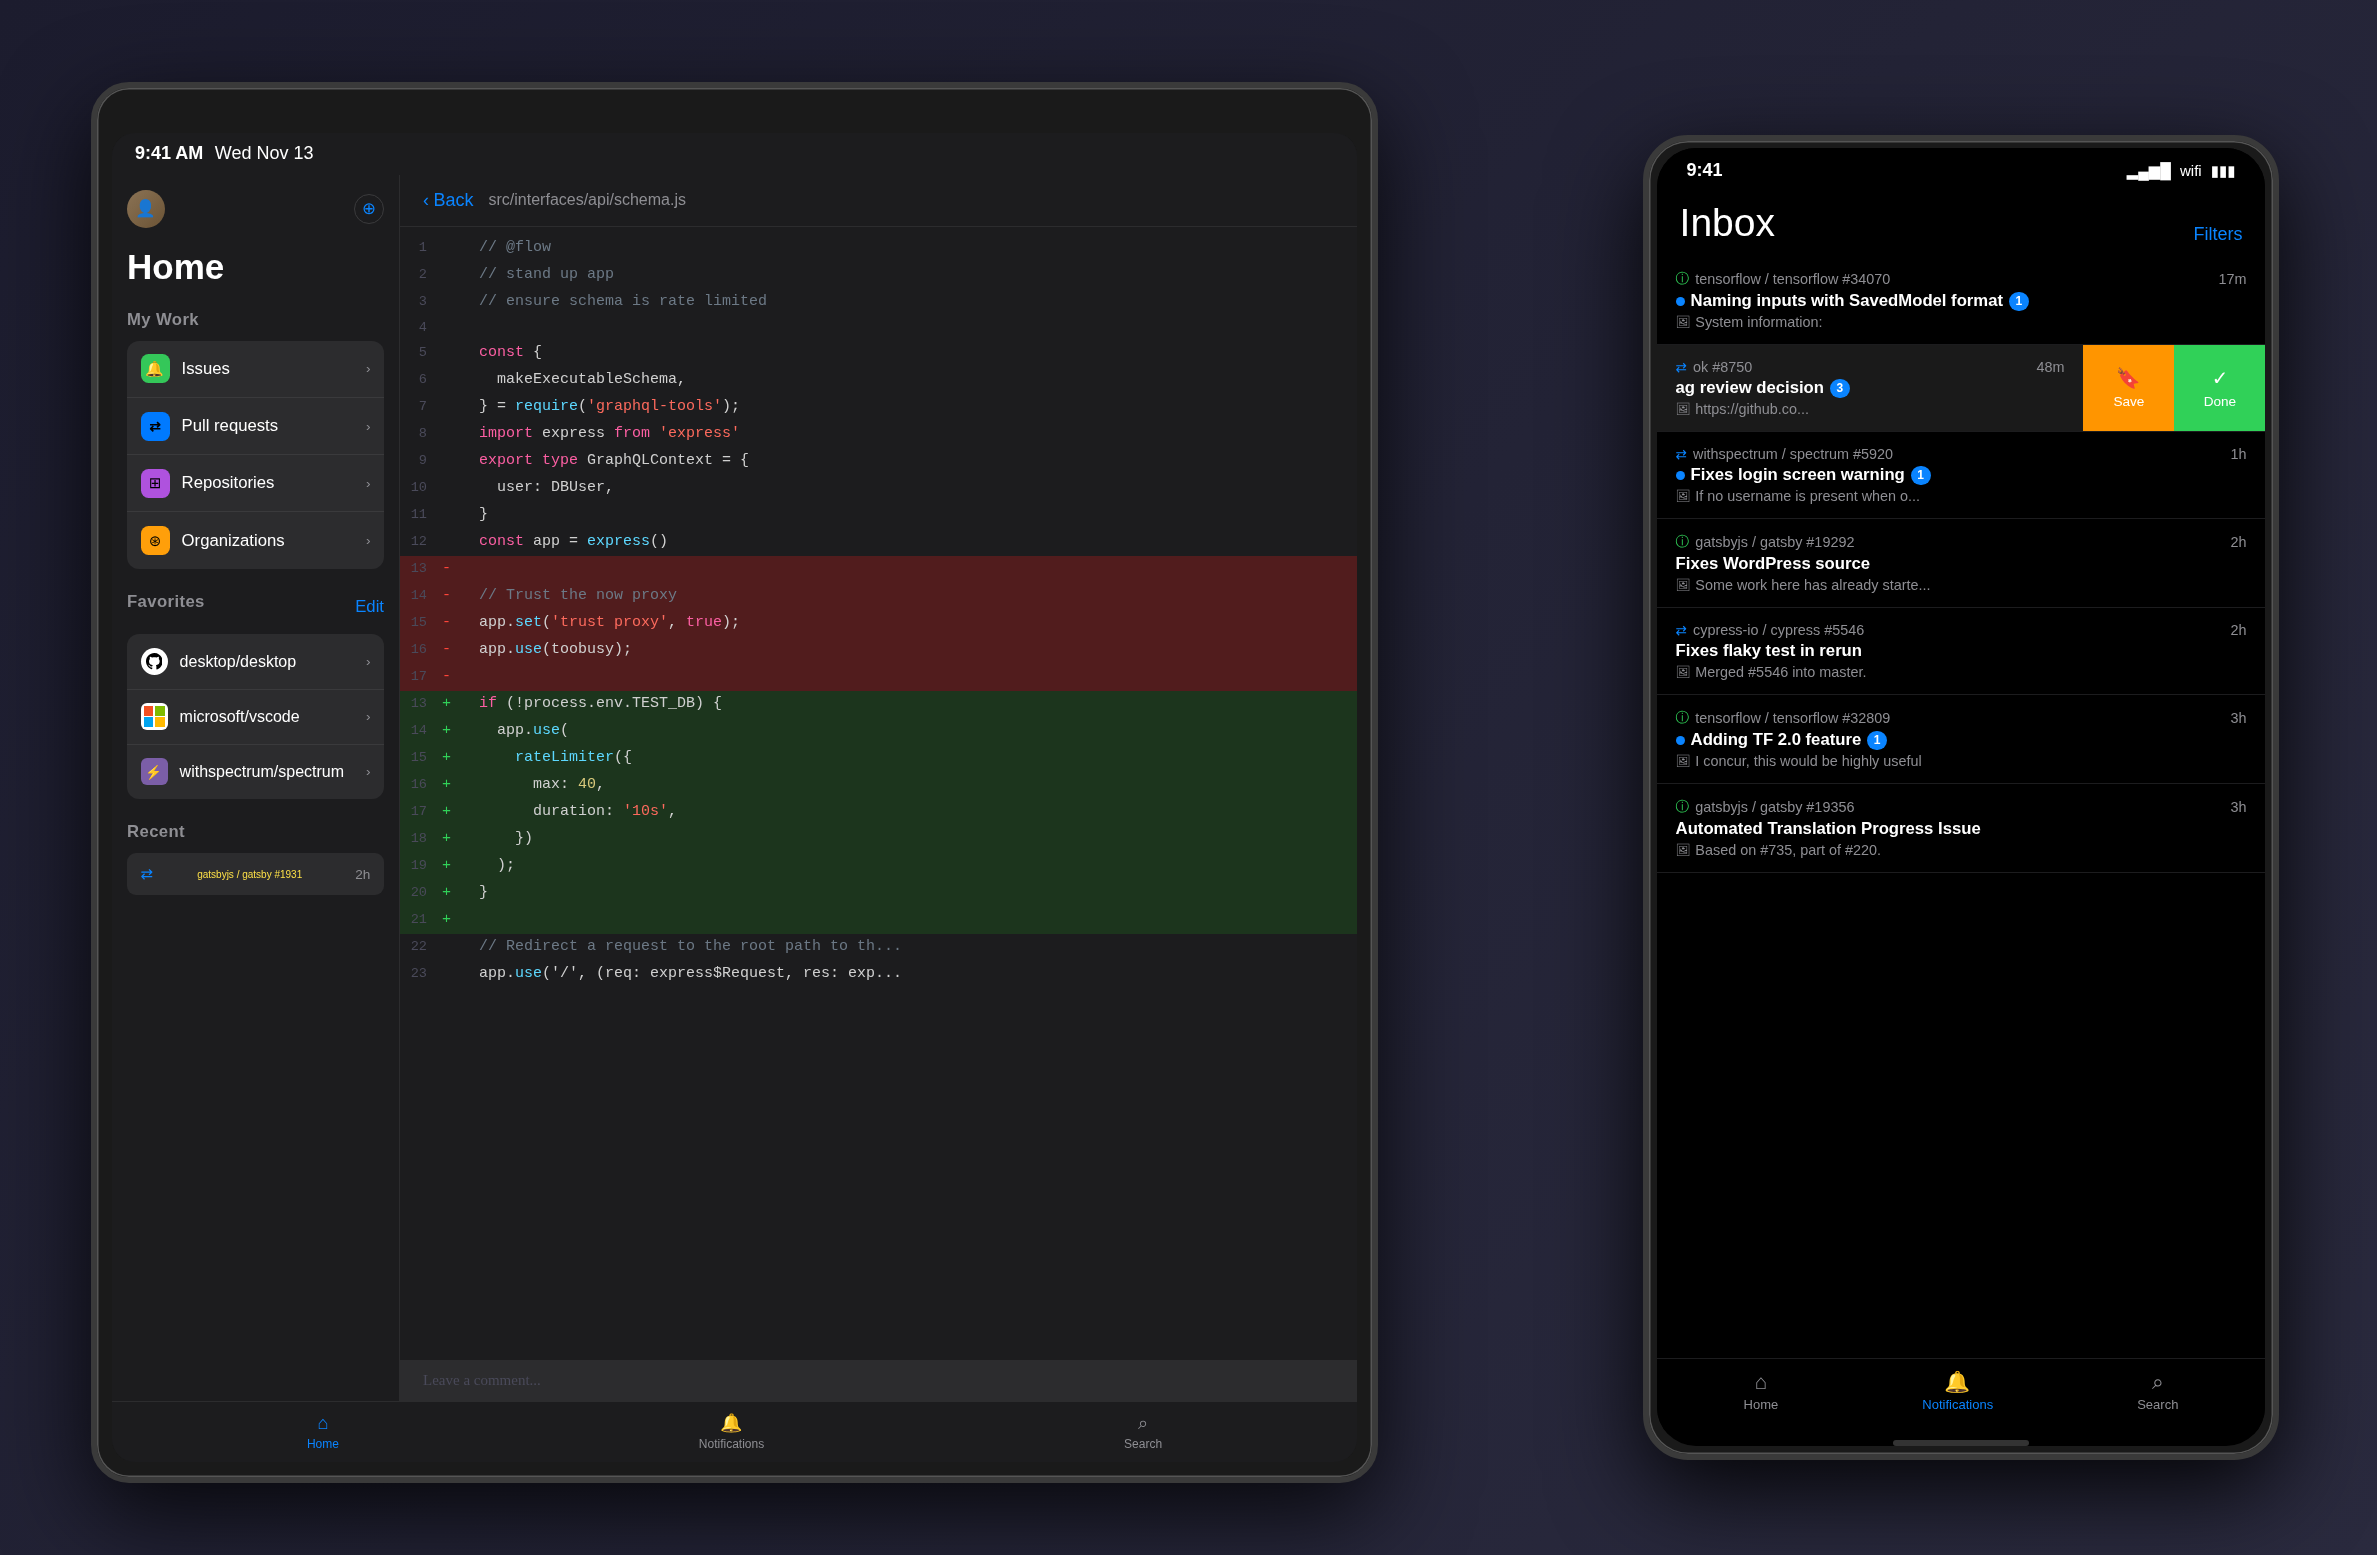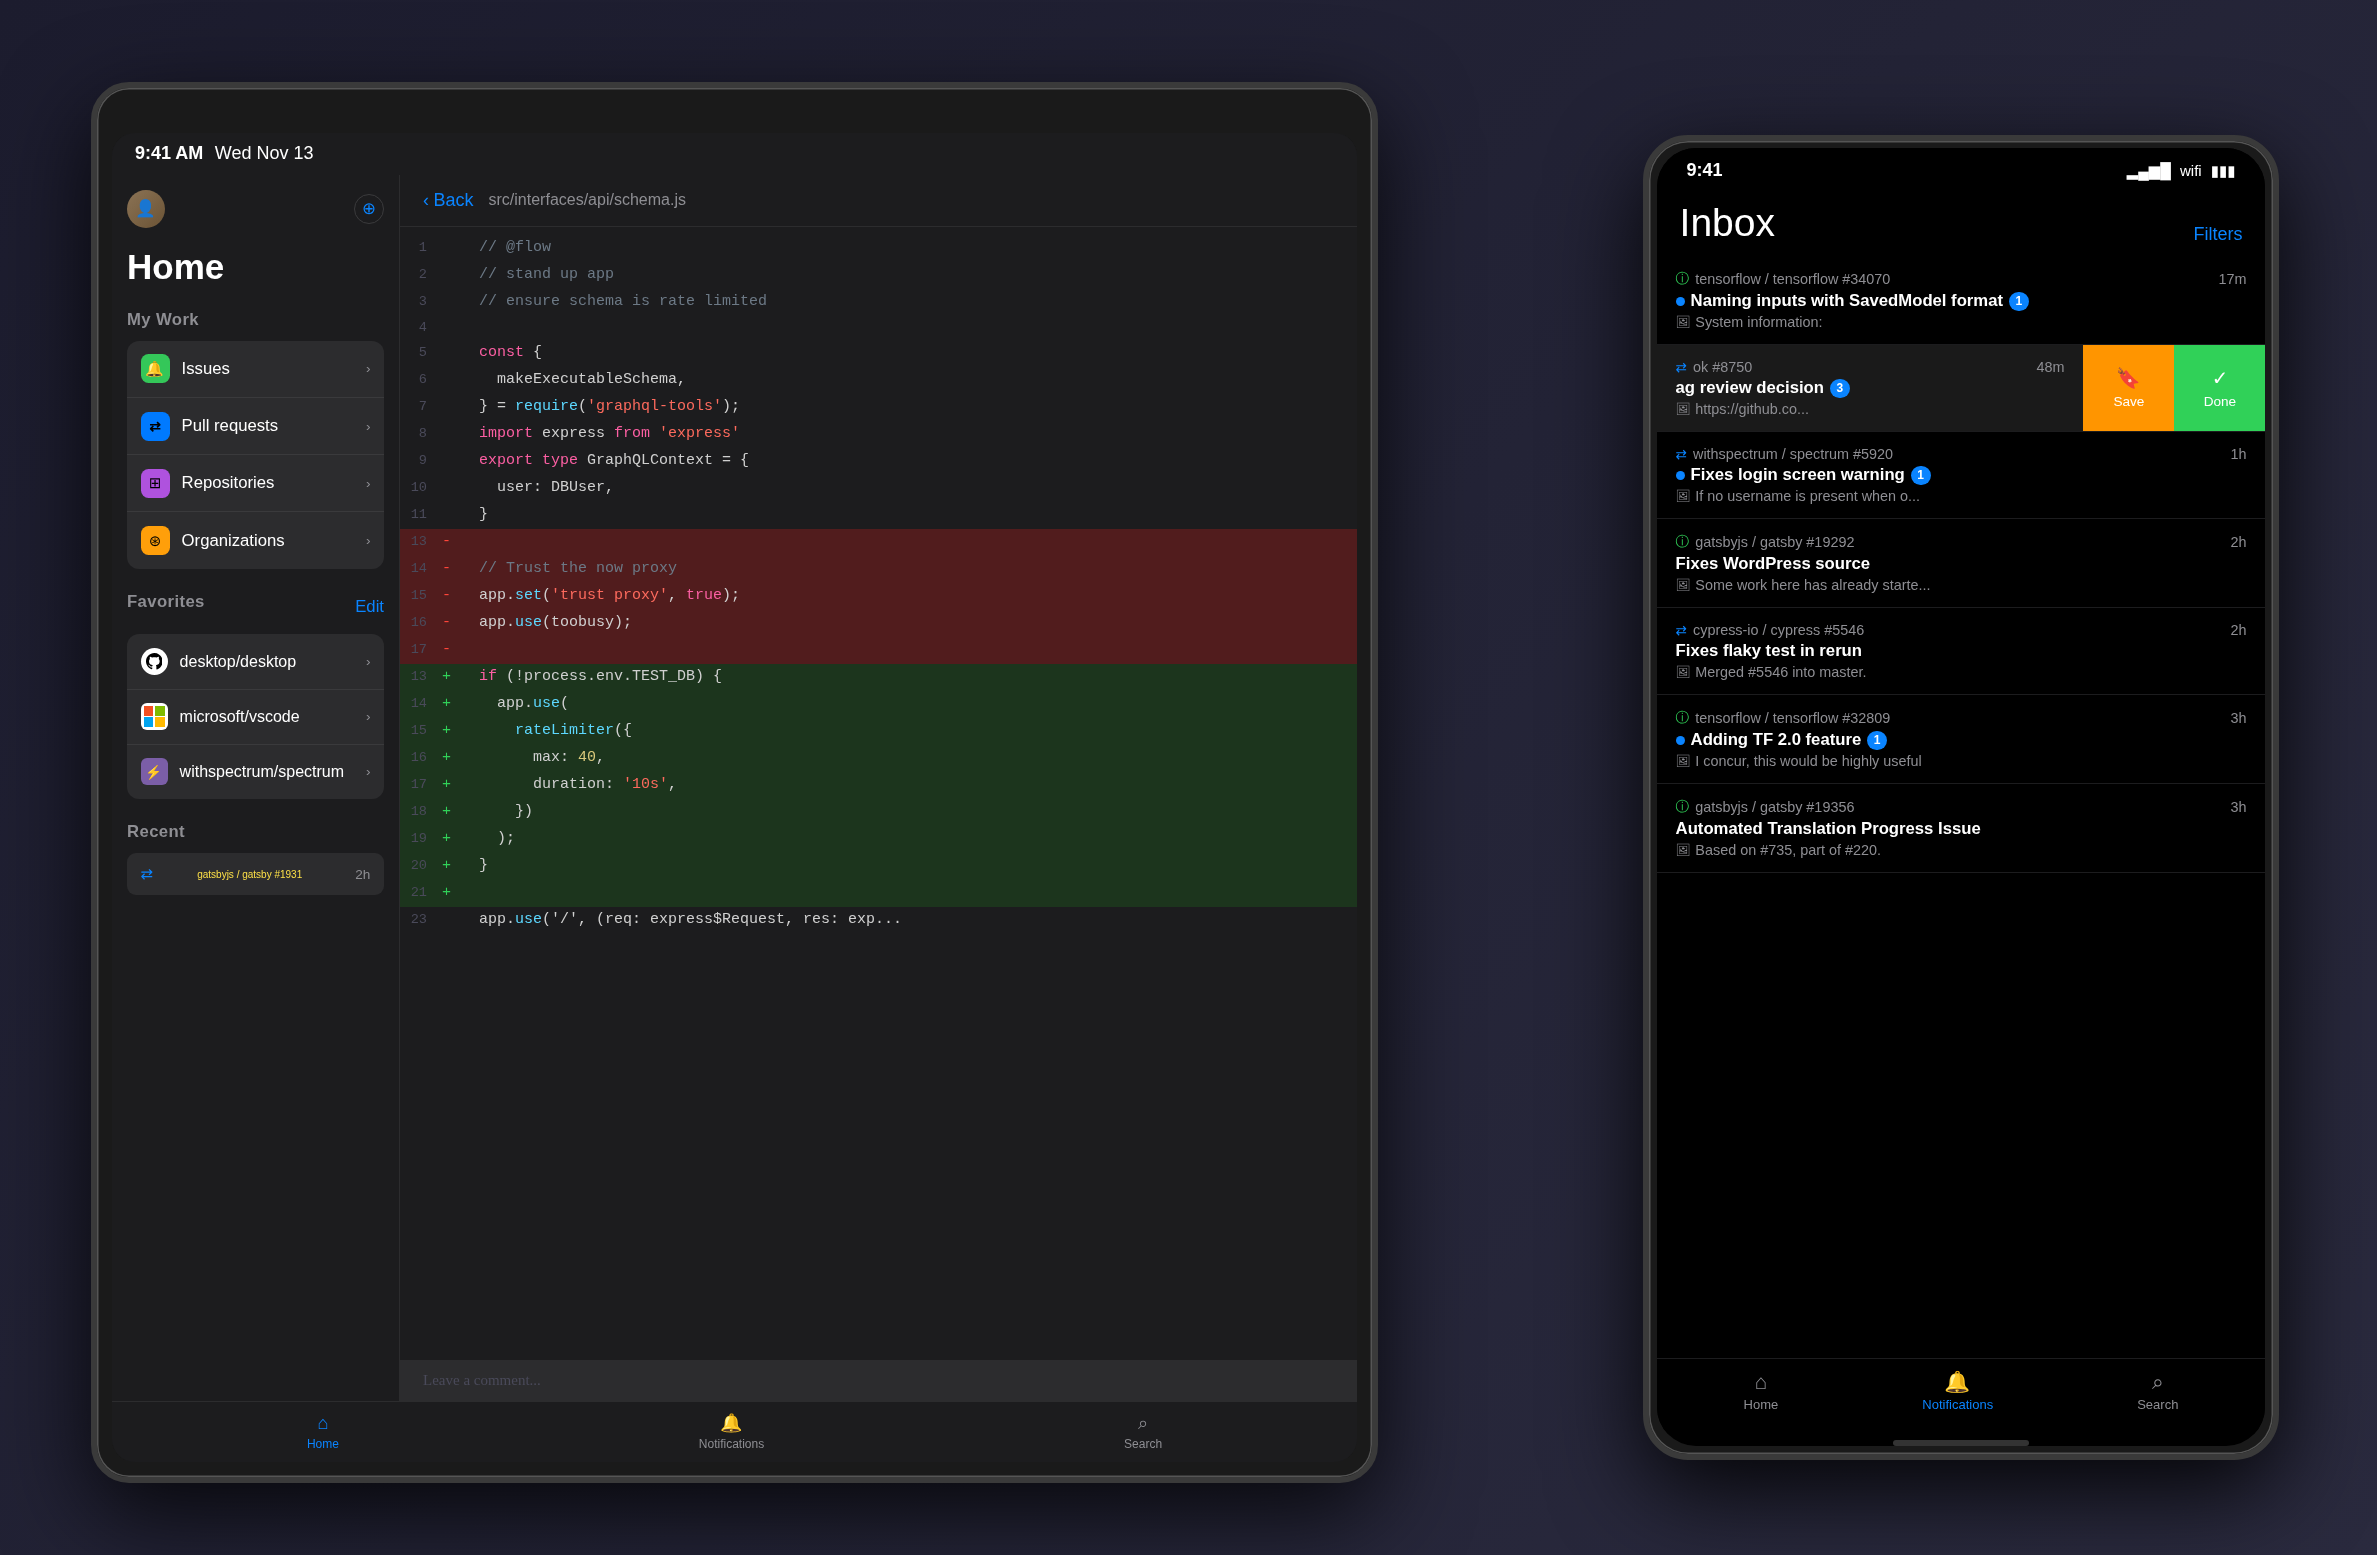--- a/index.html
+++ b/index.html
@@ -805,20 +805,25 @@
             <div class="code-line">
               <span class="line-num">10</span>
               <span class="line-diff"></span>
               <span class="line-content">    user: DBUser,</span>
             </div>
             <div class="code-line">
               <span class="line-num">11</span>
               <span class="line-diff"></span>
               <span class="line-content">  }</span>
             </div>
+            <div class="code-line">
+              <span class="line-num">12</span>
+              <span class="line-diff"></span>
+              <span class="line-content">  <span class="kw">const</span> app = <span class="fn">express</span>()</span>
+            </div>
             <div class="code-line deleted">
               <span class="line-num">13</span>
               <span class="line-diff minus">-</span>
               <span class="line-content"></span>
             </div>
             <div class="code-line deleted">
               <span class="line-num">14</span>
               <span class="line-diff minus">-</span>
               <span class="line-content"><span class="cm">  // Trust the now proxy</span></span>
             </div>
@@ -874,20 +879,25 @@
             </div>
             <div class="code-line added">
               <span class="line-num">20</span>
               <span class="line-diff plus">+</span>
               <span class="line-content">  }</span>
             </div>
             <div class="code-line added">
               <span class="line-num">21</span>
               <span class="line-diff plus">+</span>
               <span class="line-content"></span>
+            </div>
+            <div class="code-line">
+              <span class="line-num">22</span>
+              <span class="line-diff"></span>
+              <span class="line-content"><span class="cm">  // Redirect a request to the root path to th...</span></span>
             </div>
             <div class="code-line">
               <span class="line-num">23</span>
               <span class="line-diff"></span>
               <span class="line-content">  app.<span class="fn">use</span>('/', (req: express$Request, res: exp...</span>
             </div>
           </div>
 
           <div class="comment-bar">
             <span class="comment-placeholder">Leave a comment...</span>

